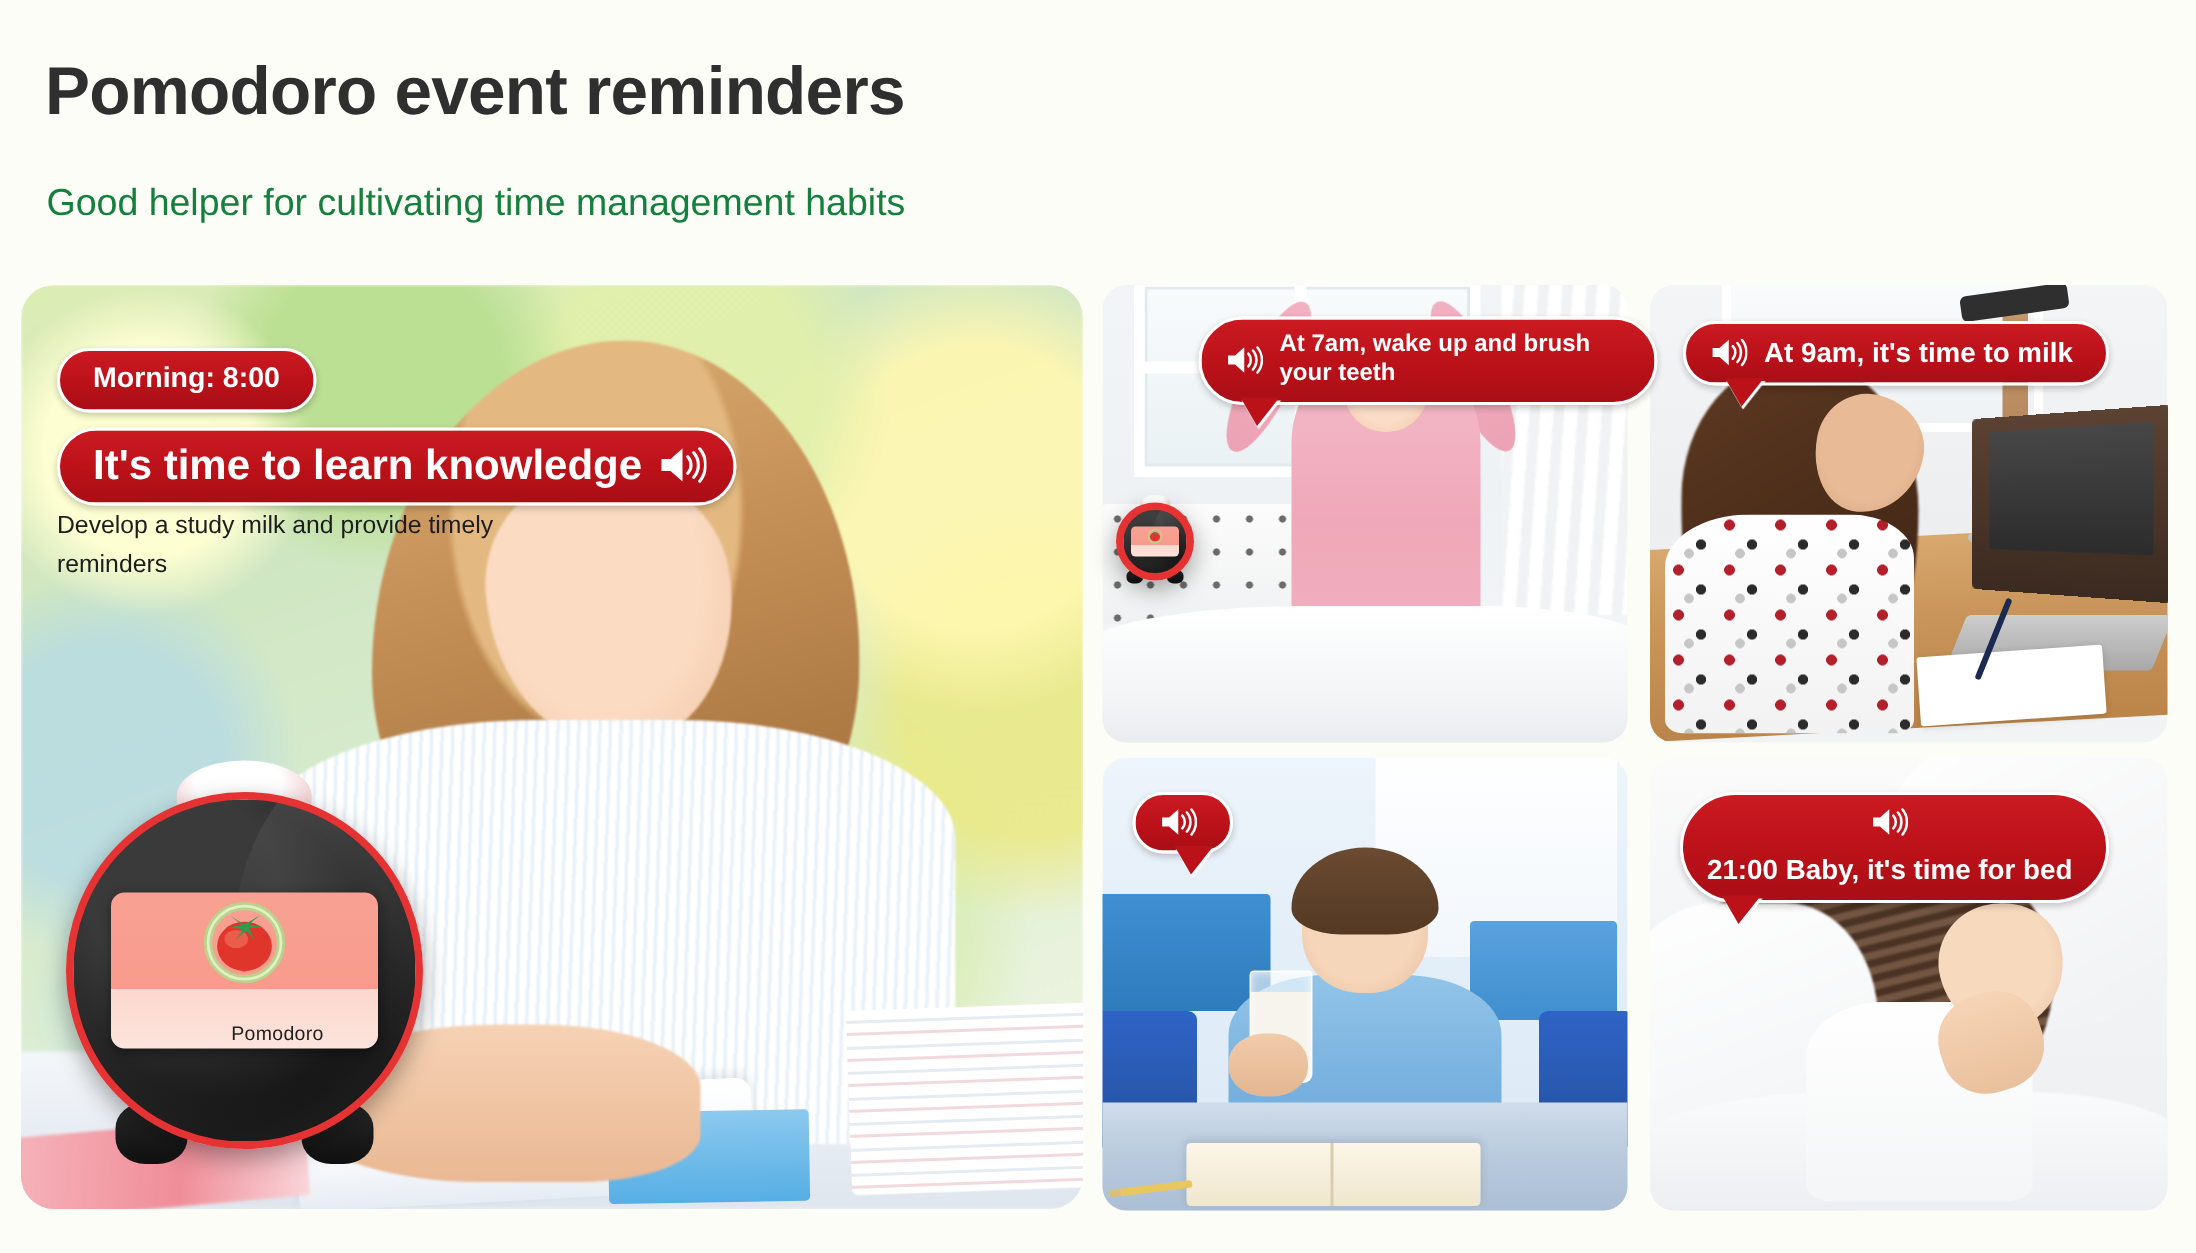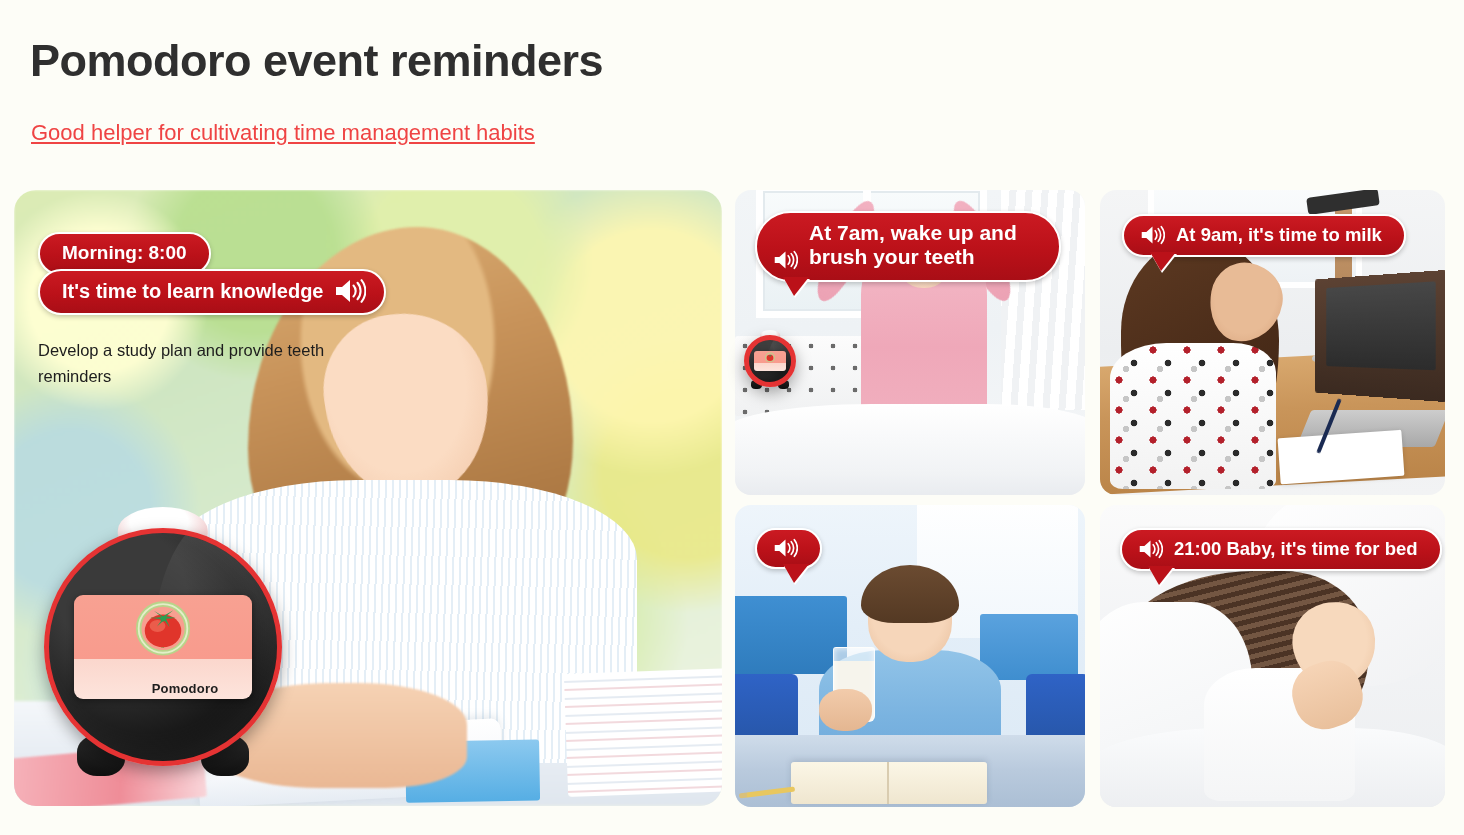--- a/index.html
+++ b/index.html
@@ -27,26 +27,25 @@
     font-weight: bold;
     letter-spacing: -0.5px;
     color: #2f2f2f;
     line-height: 1;
     white-space: nowrap;
   }
   .page-subtitle {
     position: absolute;
     left: 31px;
     top: 120px;
-    font-size: 22px;
+    font-size: 25px;
     font-weight: normal;
-    color: #ef4444;
+    color: #15803d;
     line-height: 1.2;
     white-space: nowrap;
-    text-decoration: underline;
   }
 
   
   .card {
     position: absolute;
     border-radius: 22px;
     overflow: hidden;
   }
   .card.small { border-radius: 16px; }
 
@@ -444,47 +443,47 @@
     border-top: 19px solid #bb1119;
     filter: drop-shadow(1px 2px 0 #ffffff);
   }
 
   .pill-morning {
     left: 38px;  top: 232px;
     font-size: 19px;
     padding: 8px 22px 9px 22px;
   }
   .pill-learn {
-    left: 38px;  top: 269px;
-    font-size: 20px;
+    left: 38px;  top: 285px;
+    font-size: 28px;
     padding: 7px 18px 9px 22px;
   }
   .pill-wake {
-    left: 755px; top: 211px;
-    font-size: 21px;
+    left: 799px; top: 211px;
+    font-size: 16px;
     padding: 8px 20px 10px 16px;
     max-width: 306px;
     white-space: normal;
     line-height: 1.16;
-    align-items: flex-end;
   }
   .pill-study {
     left: 1122px; top: 214px;
     font-size: 18.5px;
     padding: 8px 22px 9px 16px;
   }
   .pill-milk {
     left: 755px; top: 528px;
     font-size: 18.5px;
     padding: 8px 22px 9px 16px;
   }
   .pill-bed {
     left: 1120px; top: 528px;
     font-size: 18.5px;
     padding: 8px 22px 9px 16px;
+    flex-direction: column;
   }
 
   .pill-text { display: inline-block; }
 
   
   .spk { flex: 0 0 auto; display: block; }
   .spk-lg { width: 32px; height: 26px; }
   .spk-sm { width: 25px; height: 20px; }
 
   
@@ -542,21 +541,21 @@
   }
   .clock-tomato {
     position: absolute; left: 50%; top: 30%;
     width: 42%; height: 58%;
     transform: translate(-50%, -50%);
   }
   .clock-label {
     position: absolute; left: 0; right: 0; bottom: 4%;
     text-align: center;
     font-size: 9px;
-    font-weight: bold;
+    font-weight: normal;
     color: #1e1e1e;
     letter-spacing: .2px;
     margin-left: 44px;
   }
 
   .clock-hero {
     left: 44px; top: 528px; width: 238px; height: 238px;
   }
   .clock-hero .clock-label { font-size: 13px; bottom: 3%; }
 
@@ -594,21 +593,21 @@
 <div class="pill pill-learn">
   <span class="pill-text">It's time to learn knowledge</span>
   <svg class="spk spk-lg" viewBox="0 0 32 26">
     <path d="M2 9 h6 L16 2 v22 L8 17 H2 Z" fill="#ffffff"></path>
     <path d="M19.5 7.5 a8 8 0 0 1 0 11" stroke="#ffffff" stroke-width="2.1" fill="none" stroke-linecap="round"></path>
     <path d="M23.5 4.8 a12.5 12.5 0 0 1 0 16.4" stroke="#ffffff" stroke-width="2.1" fill="none" stroke-linecap="round"></path>
     <path d="M27.5 2.2 a17 17 0 0 1 0 21.6" stroke="#ffffff" stroke-width="2.1" fill="none" stroke-linecap="round"></path>
   </svg>
 </div>
 
-<p class="hero-caption">Develop a study plan and provide teeth reminders</p>
+<p class="hero-caption">Develop a study milk and provide timely reminders</p>
 
 <div class="clock clock-hero">
   <div class="clock-bell"></div>
   <div class="clock-foot-l"></div>
   <div class="clock-foot-r"></div>
   <div class="clock-body">
     <div class="clock-gloss"></div>
     <div class="clock-screen">
       <svg class="clock-tomato" viewBox="0 0 100 100">
         <circle cx="50" cy="54" r="40" fill="none" stroke="#b8d48a" stroke-width="9"></circle>

